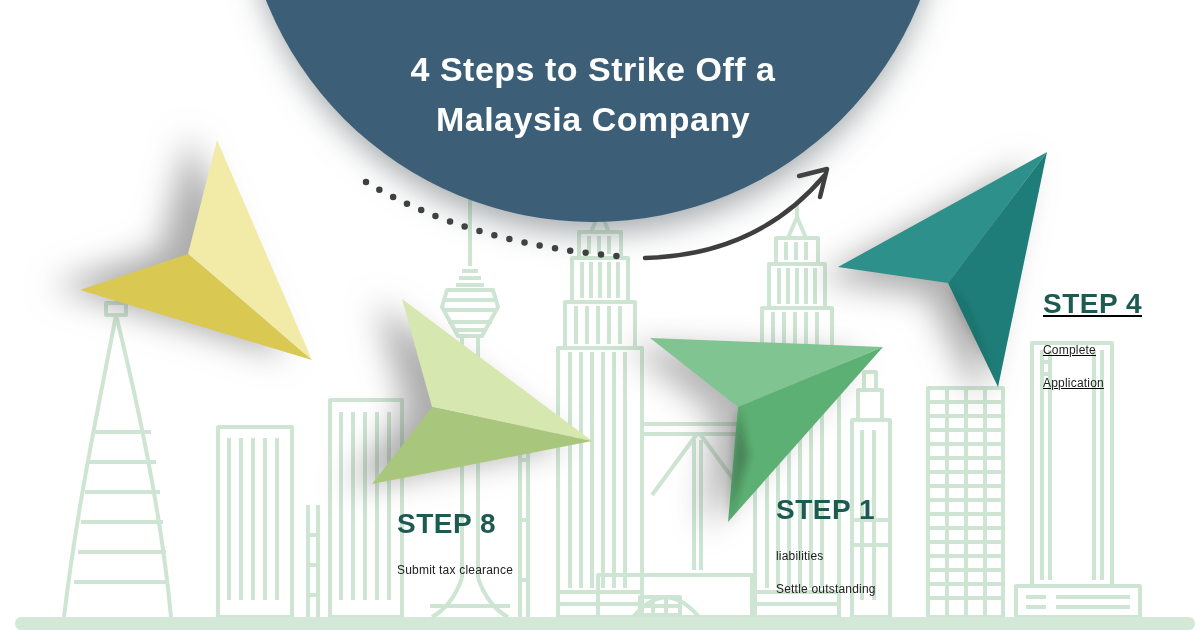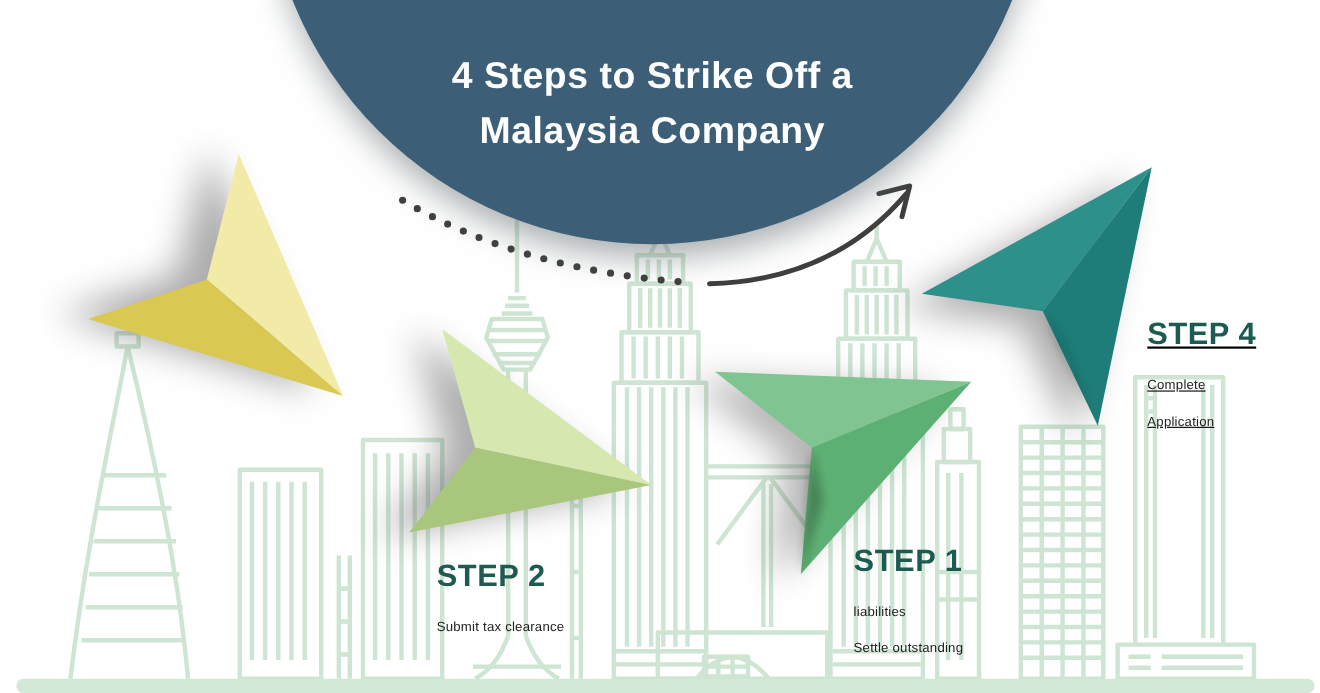--- a/index.html
+++ b/index.html
@@ -158,21 +158,21 @@
     </g>
     <g class="p4">
       <polygon points="1047,152 838,267 948,283" style="fill:var(--plane4-light,#2d908a)"></polygon>
       <polygon points="1047,152 948,283 998,387" style="fill:var(--plane4-dark,#1e7d78)"></polygon>
       <polygon points="948,283 998,387 964,306" fill="rgba(8,40,38,0.35)" filter="url(#soft)"></polygon>
     </g>
   </svg>
 
 
   <div class="step" id="step2">
-    <div class="step-label">STEP 2</div>
+    <div class="step-label">STEP 8</div>
     <div class="step-lines">
       <div>Submit tax clearance</div>
     </div>
   </div>
 
   <div class="step" id="step3">
     <div class="step-label">STEP 1</div>
     <div class="step-lines">
       <div>liabilities</div>
       <div>Settle outstanding</div>

